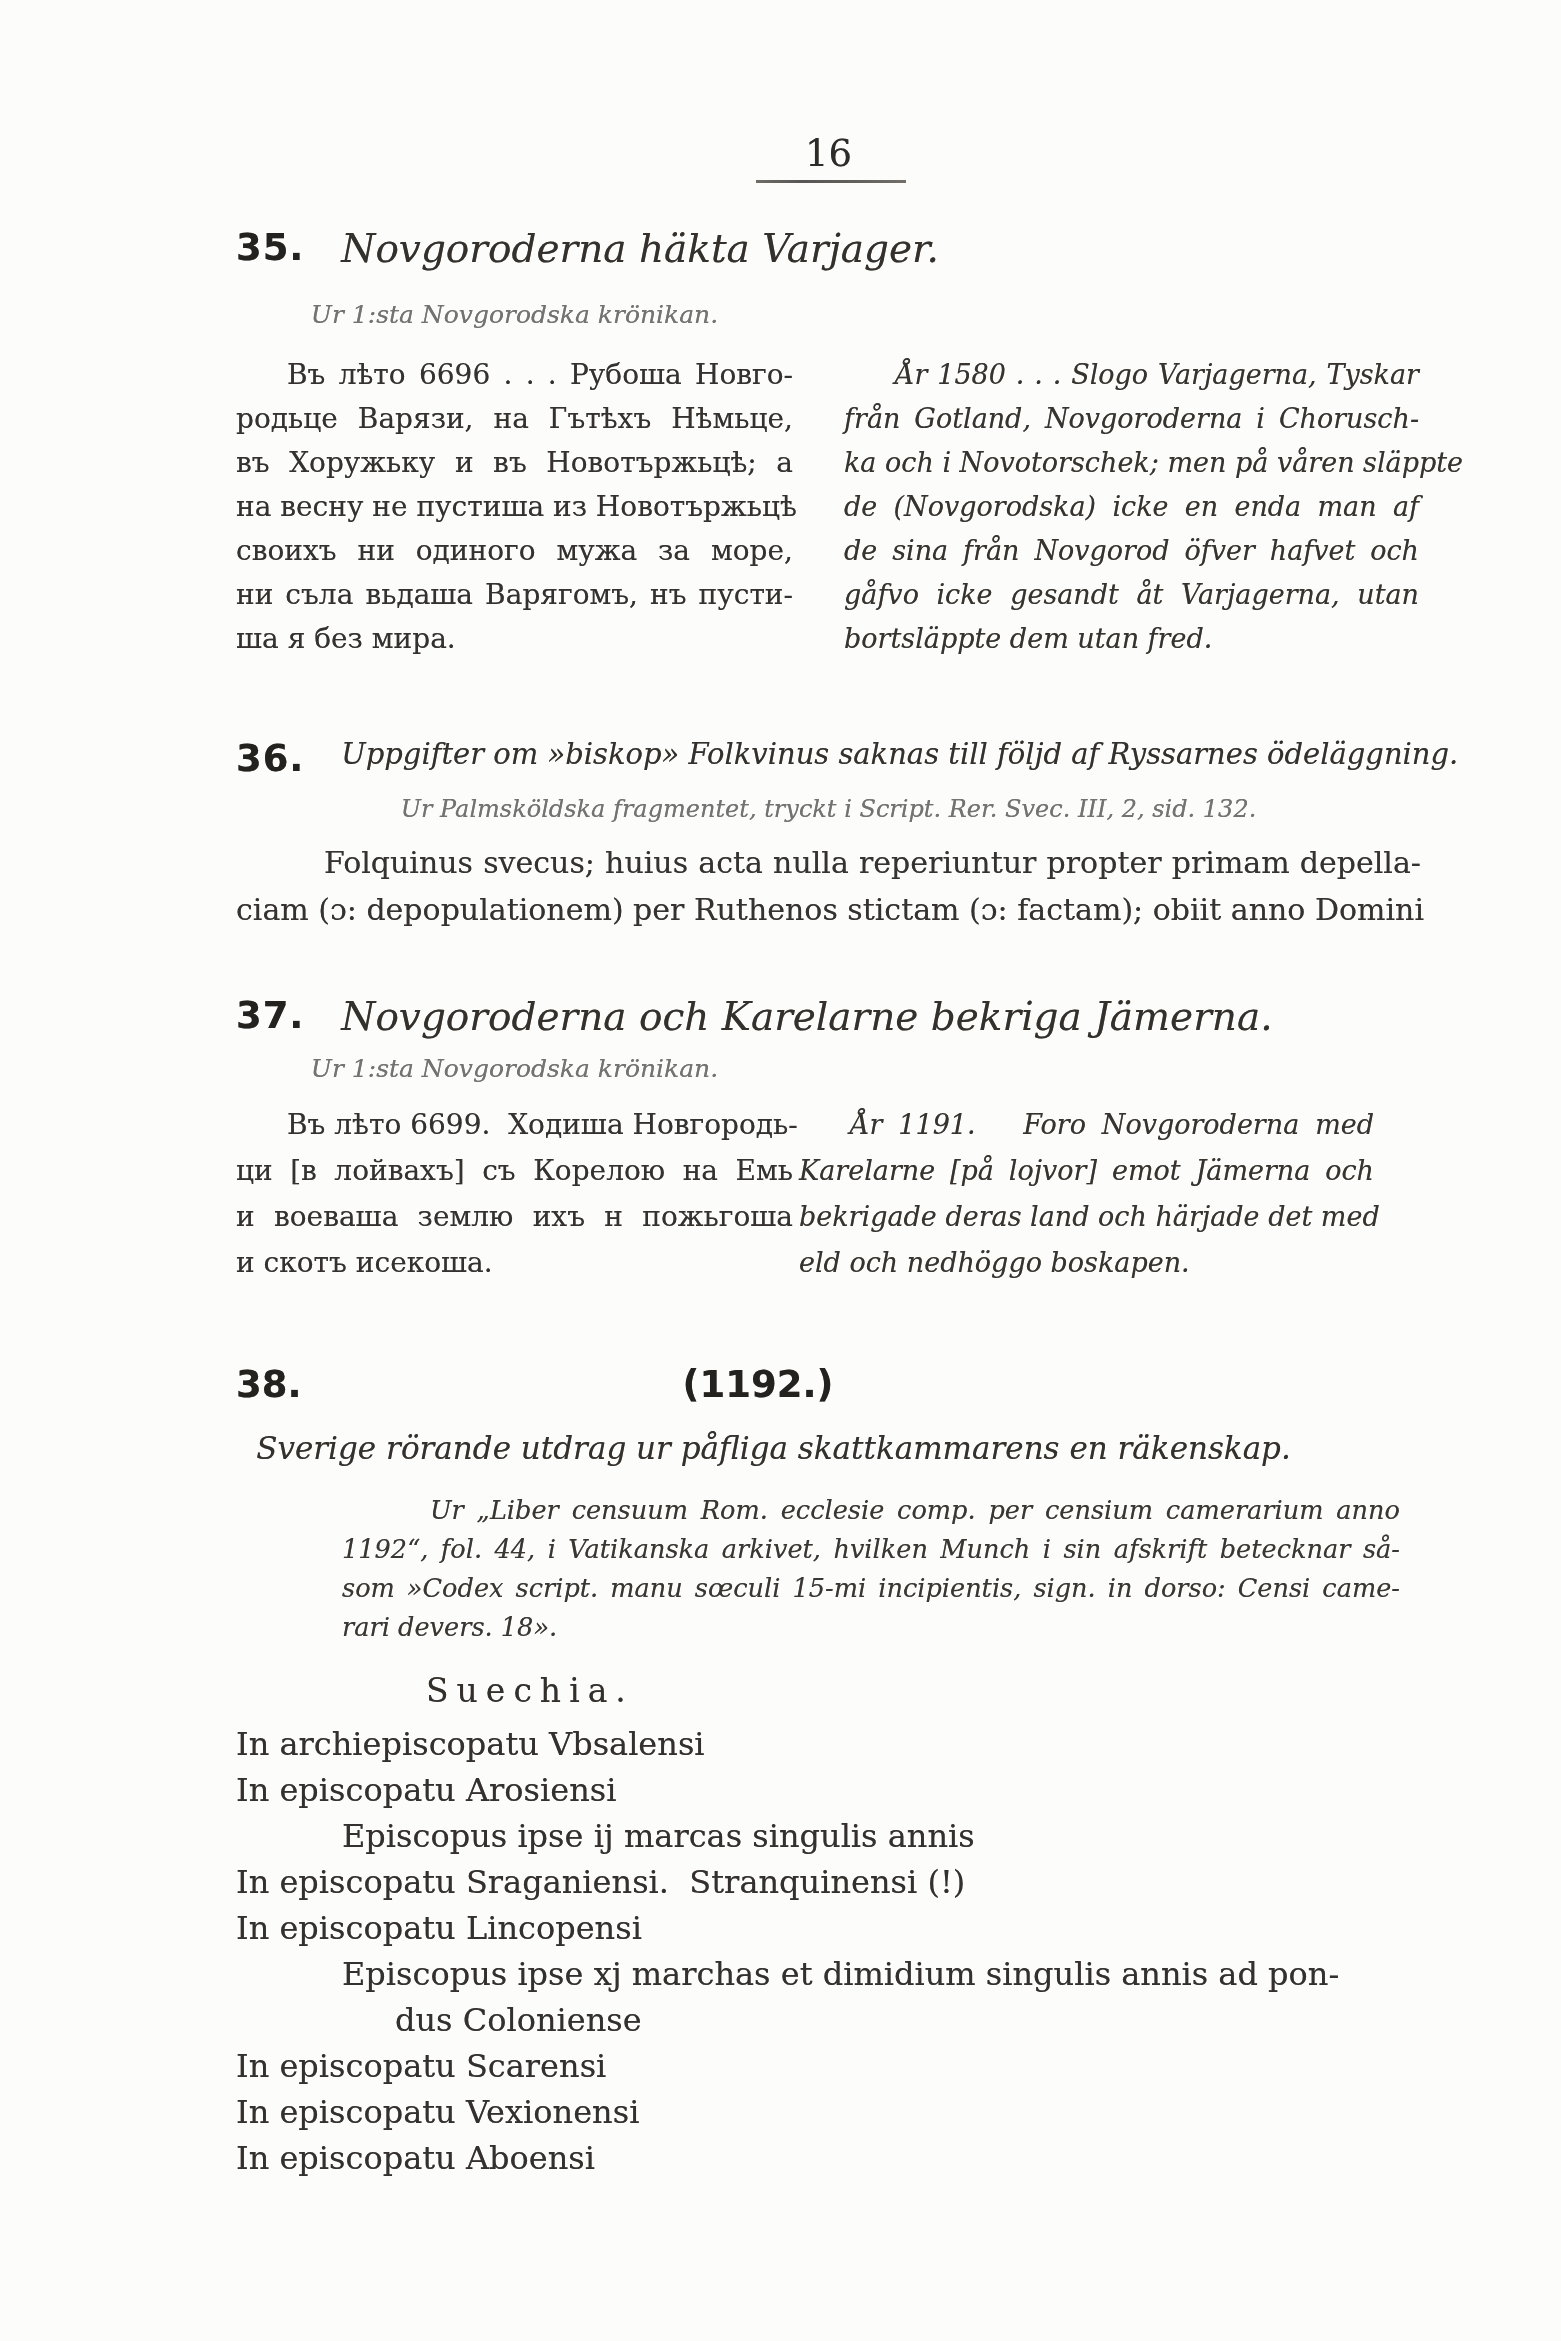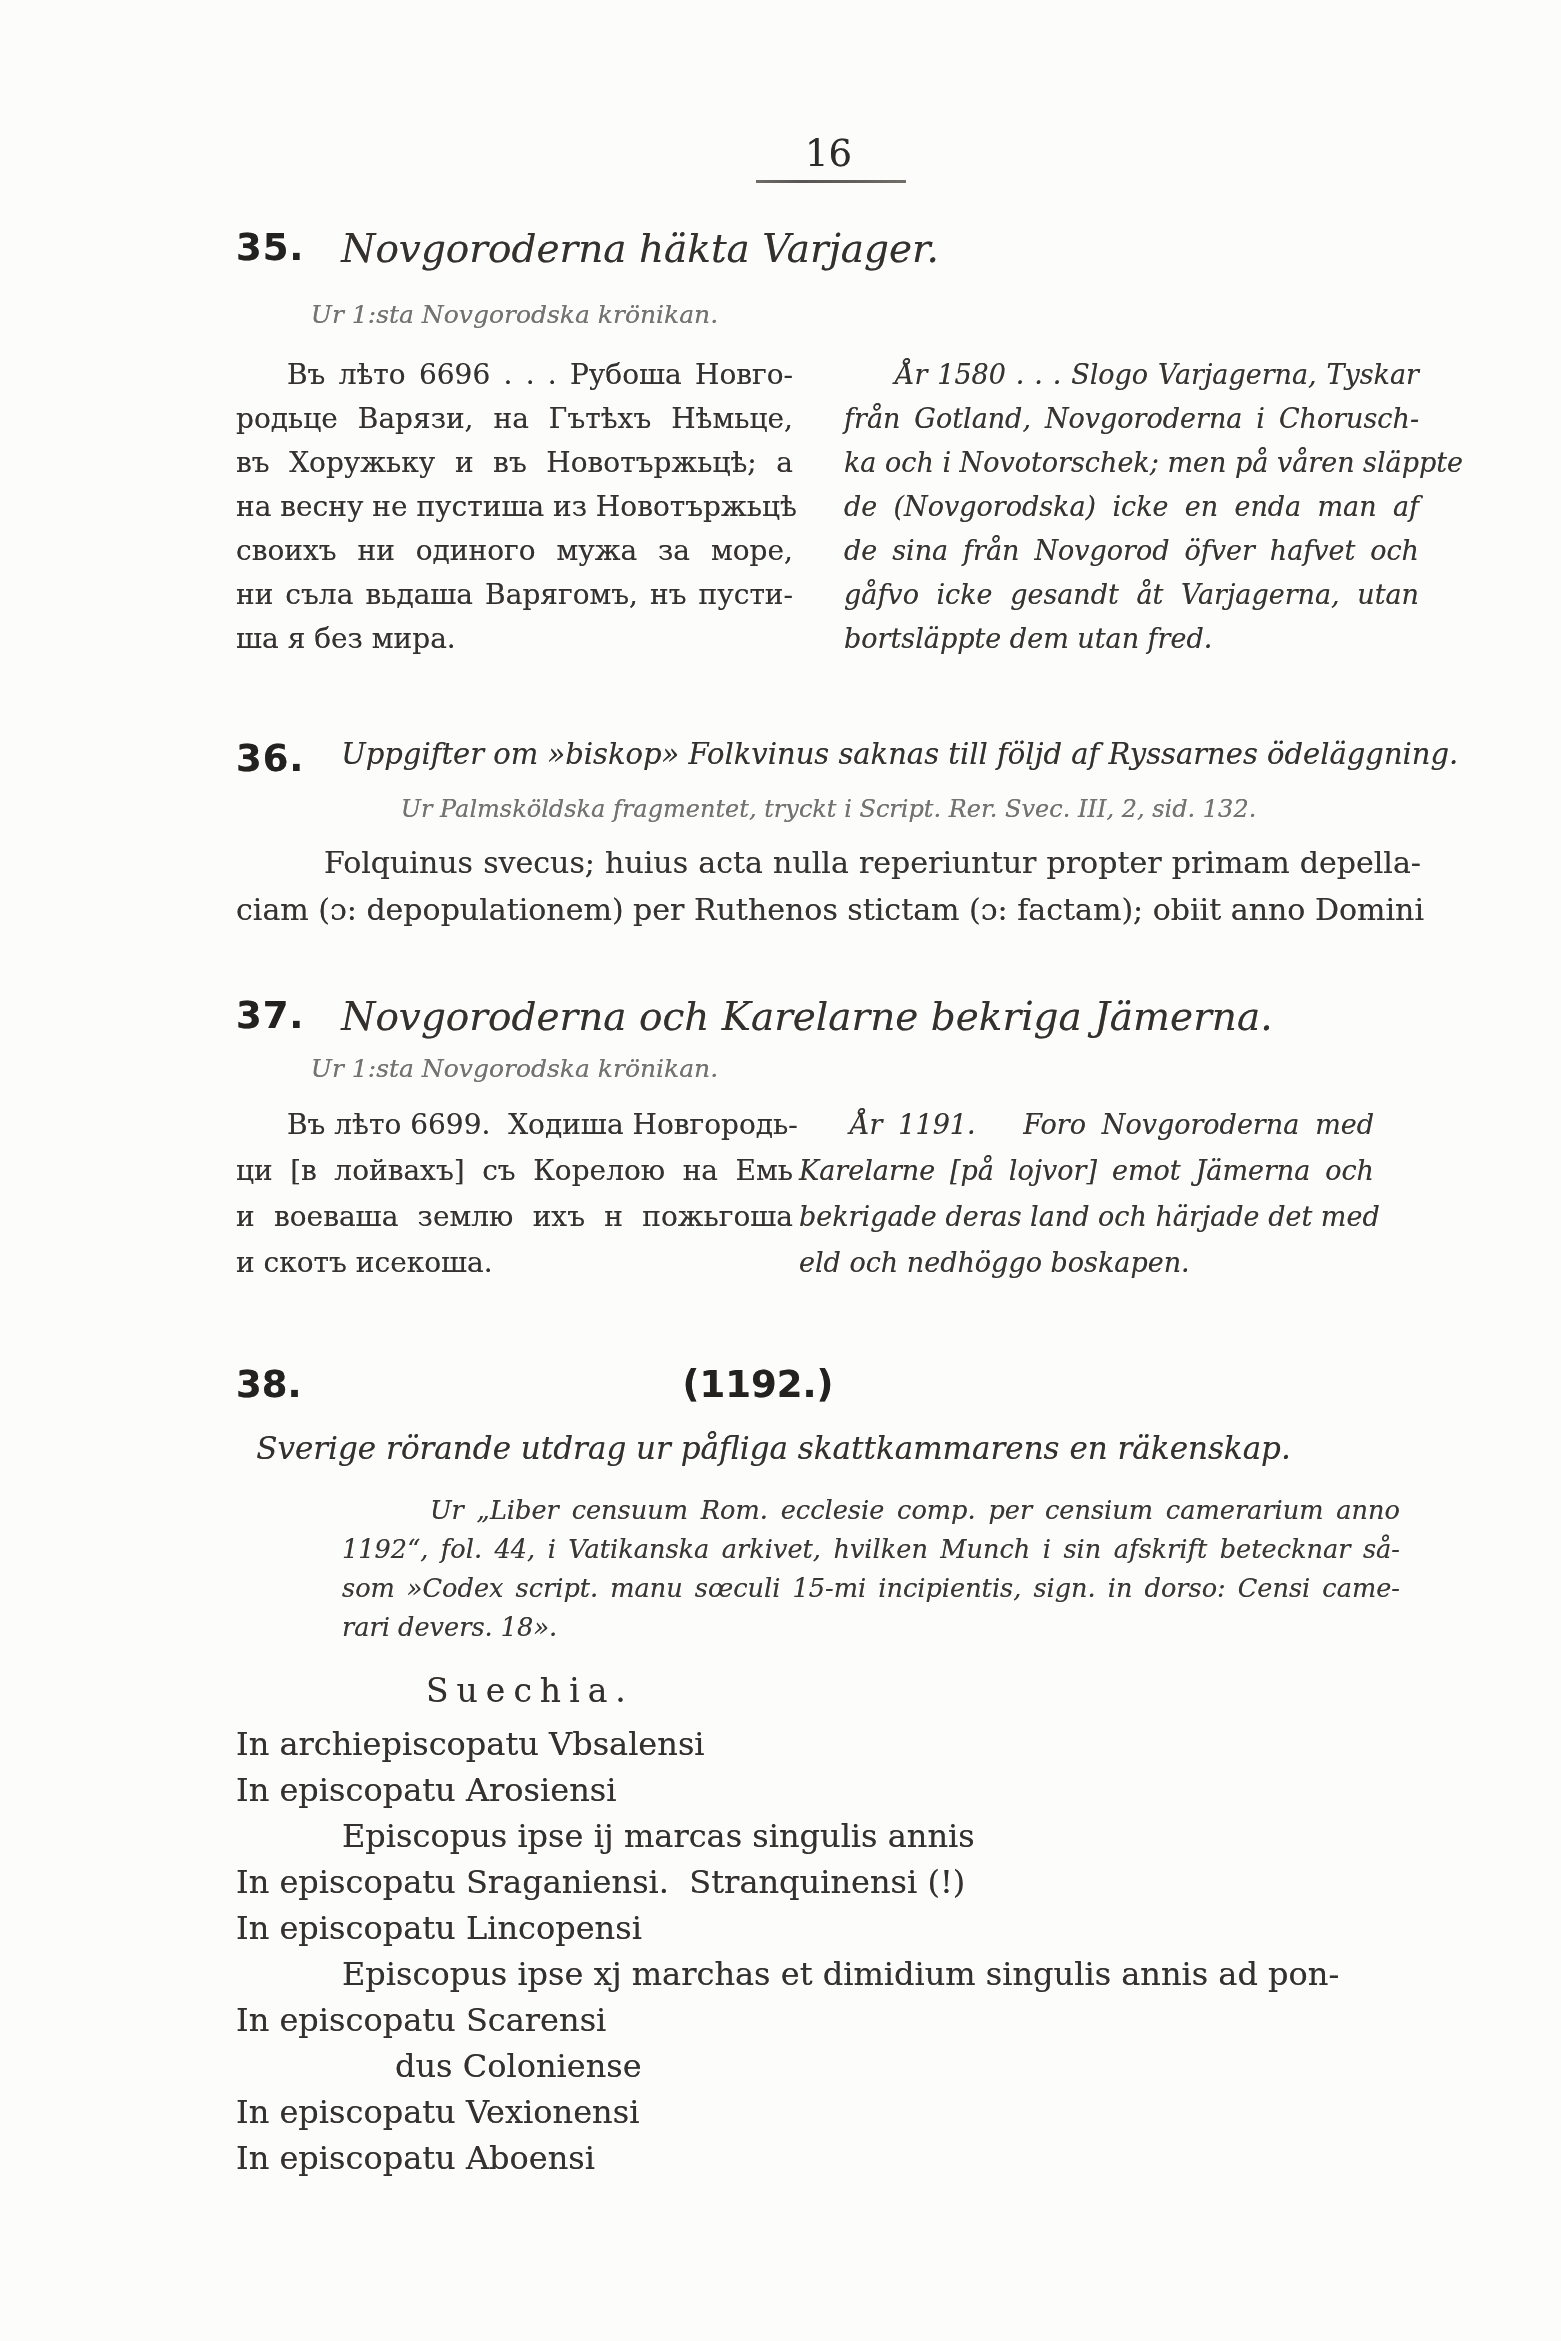--- a/index.html
+++ b/index.html
@@ -194,20 +194,20 @@
     </div>
   <div class="subheading" style="top:1671px;">Suechia.</div>
   <div class="pay-list" style="top:1721px;">
 
   <div class="line" style="--ind: 0;">In archiepiscopatu Vbsalensi</div>
       <div class="line" style="--ind: 0;">In episcopatu Arosiensi</div>
       <div class="line" style="--ind: 2;">Episcopus ipse ij marcas singulis annis</div>
       <div class="line" style="--ind: 0;">In episcopatu Sraganiensi.  Stranquinensi (!)</div>
       <div class="line" style="--ind: 0;">In episcopatu Lincopensi</div>
       <div class="line" style="--ind: 2;">Episcopus ipse xj marchas et dimidium singulis annis ad pon-</div>
+      <div class="line" style="--ind: 3;">dus Coloniense</div>
       <div class="line" style="--ind: 0;">In episcopatu Scarensi</div>
-      <div class="line" style="--ind: 3;">dus Coloniense</div>
       <div class="line" style="--ind: 0;">In episcopatu Vexionensi</div>
       <div class="line" style="--ind: 0;">In episcopatu Aboensi</div>
     </div>
 
 </div>
 
 
 </body></html>

